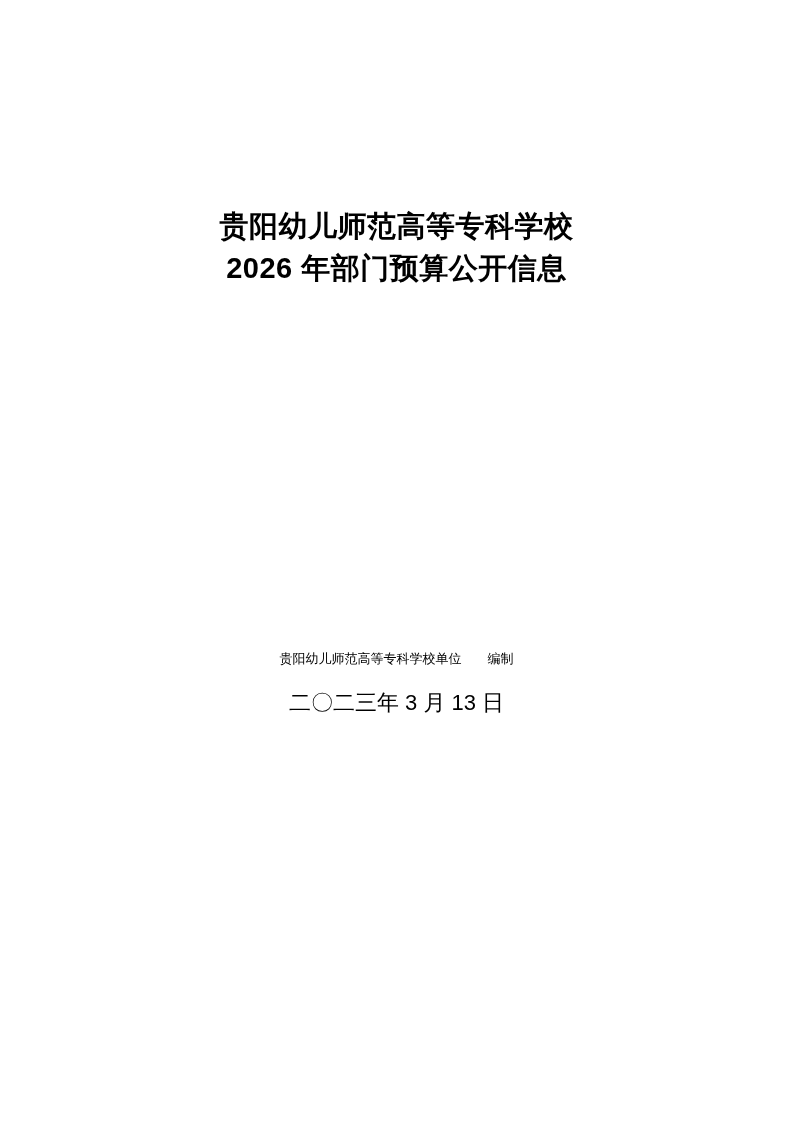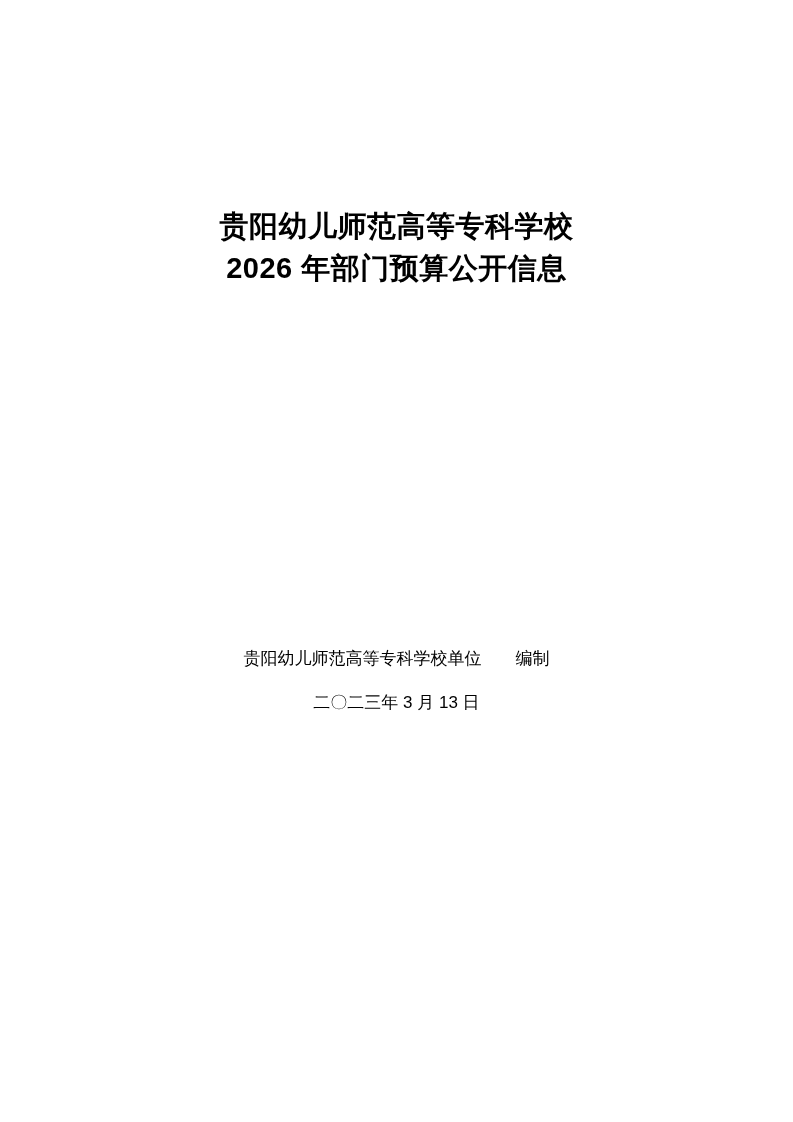--- a/index.html
+++ b/index.html
@@ -35,28 +35,28 @@
     color: #000000;
   }
   .footer-block {
     position: absolute;
     top: 645px;
     left: 0;
     width: 793px;
     text-align: center;
   }
   .issuer-line {
-    font-size: 17px;
+    font-size: 13px;
     line-height: 28px;
     color: #000000;
     white-space: pre;
   }
   .date-line {
     margin-top: 16px;
-    font-size: 17px;
+    font-size: 22px;
     line-height: 28px;
     color: #000000;
   }
 </style>
 </head>
 <body>
 
 <div class="page">
 
   <div class="title-block">

